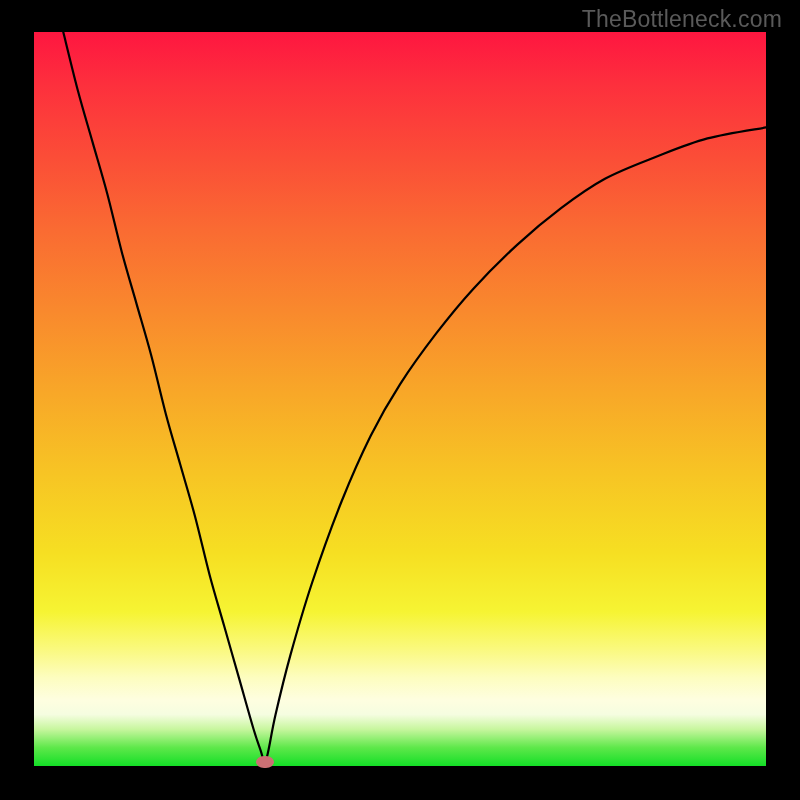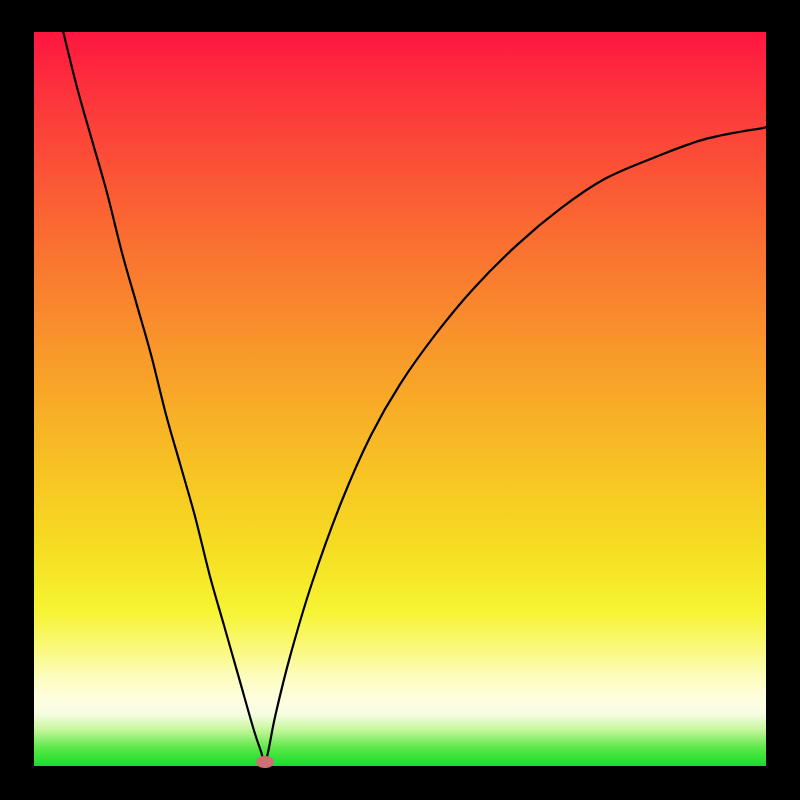--- a/index.html
+++ b/index.html
@@ -76,14 +76,15 @@
 
   <div class="plot-area">
 
     <svg class="curve" viewBox="0 0 732 734" preserveAspectRatio="none">
       <path id="curve-path" fill="none" stroke="#000" stroke-width="2.2" stroke-linecap="round" stroke-linejoin="round" d="M 29.28 0.00 C 31.72 9.79, 39.04 40.37, 43.92 58.72 C 48.80 77.07, 53.68 92.97, 58.56 110.10 C 63.44 127.23, 68.32 143.13, 73.20 161.48 C 78.08 179.83, 82.96 201.85, 87.84 220.20 C 92.72 238.55, 97.60 254.45, 102.48 271.58 C 107.36 288.71, 112.24 304.61, 117.12 322.96 C 122.00 341.31, 126.88 363.33, 131.76 381.68 C 136.64 400.03, 141.52 415.93, 146.40 433.06 C 151.28 450.19, 156.16 466.09, 161.04 484.44 C 165.92 502.79, 170.80 524.81, 175.68 543.16 C 180.56 561.51, 185.44 577.41, 190.32 594.54 C 195.20 611.67, 200.08 628.79, 204.96 645.92 C 209.84 663.05, 215.94 685.07, 219.60 697.30 C 223.26 709.53, 225.09 713.82, 226.92 719.32 C 228.75 724.83, 229.36 730.33, 230.58 730.33 C 231.80 730.33, 232.41 727.27, 234.24 719.32 C 236.07 711.37, 237.90 698.52, 241.56 682.62 C 245.22 666.72, 250.10 645.92, 256.20 623.90 C 262.30 601.88, 269.62 576.19, 278.16 550.50 C 286.70 524.81, 297.68 494.23, 307.44 469.76 C 317.20 445.29, 326.96 423.27, 336.72 403.70 C 346.48 384.13, 355.02 369.45, 366.00 352.32 C 376.98 335.19, 390.40 316.84, 402.60 300.94 C 414.80 285.04, 425.78 271.58, 439.20 256.90 C 452.62 242.22, 468.48 226.32, 483.12 212.86 C 497.76 199.40, 512.40 187.17, 527.04 176.16 C 541.68 165.15, 555.10 155.36, 570.96 146.80 C 586.82 138.24, 605.12 131.51, 622.20 124.78 C 639.28 118.05, 655.14 111.32, 673.44 106.43 C 691.74 101.54, 722.24 97.25, 732.00 95.42"></path>
     </svg>
 
     <div class="marker" id="min-marker" style="left: 221.58px; top: 724.33px;"></div>
   </div>
 
+  <div class="watermark">TheBottleneck.com</div>
 
 </div>
 
 </body></html>

